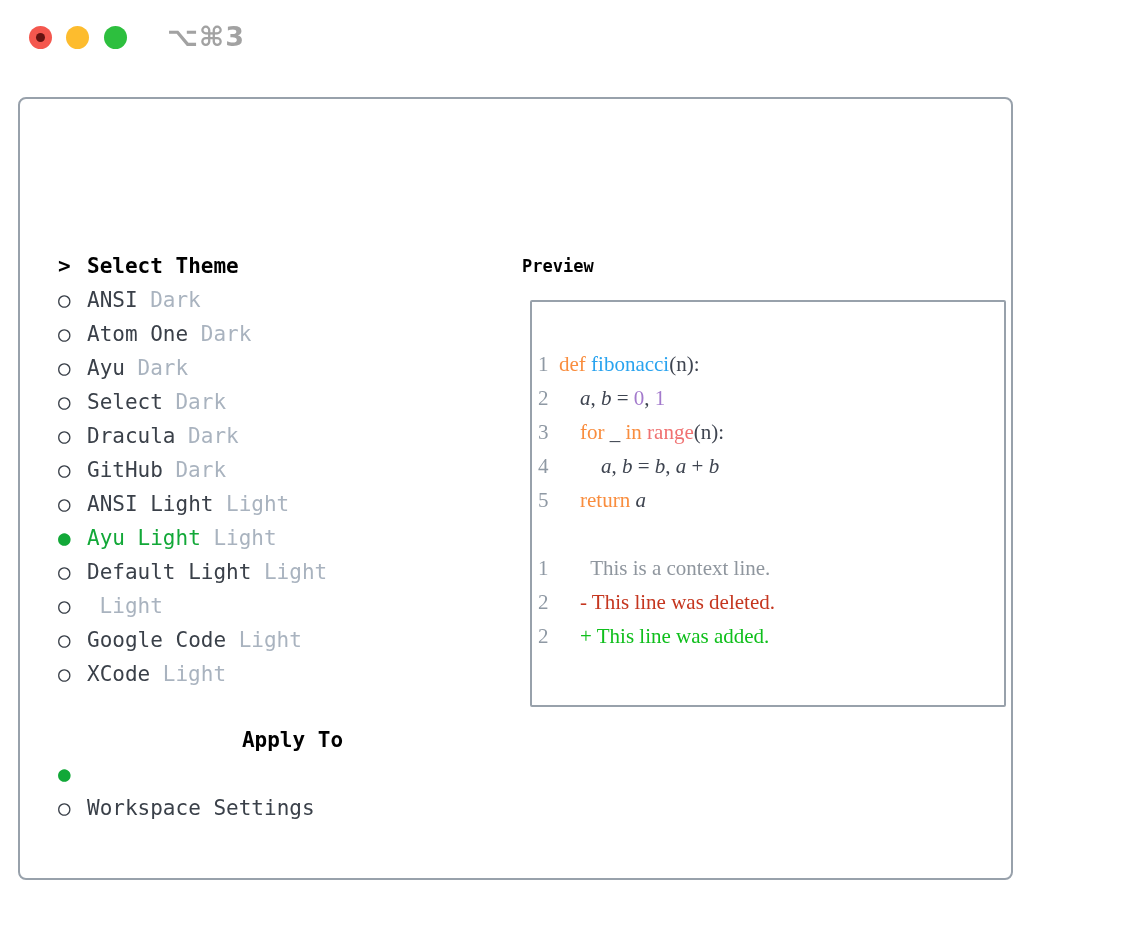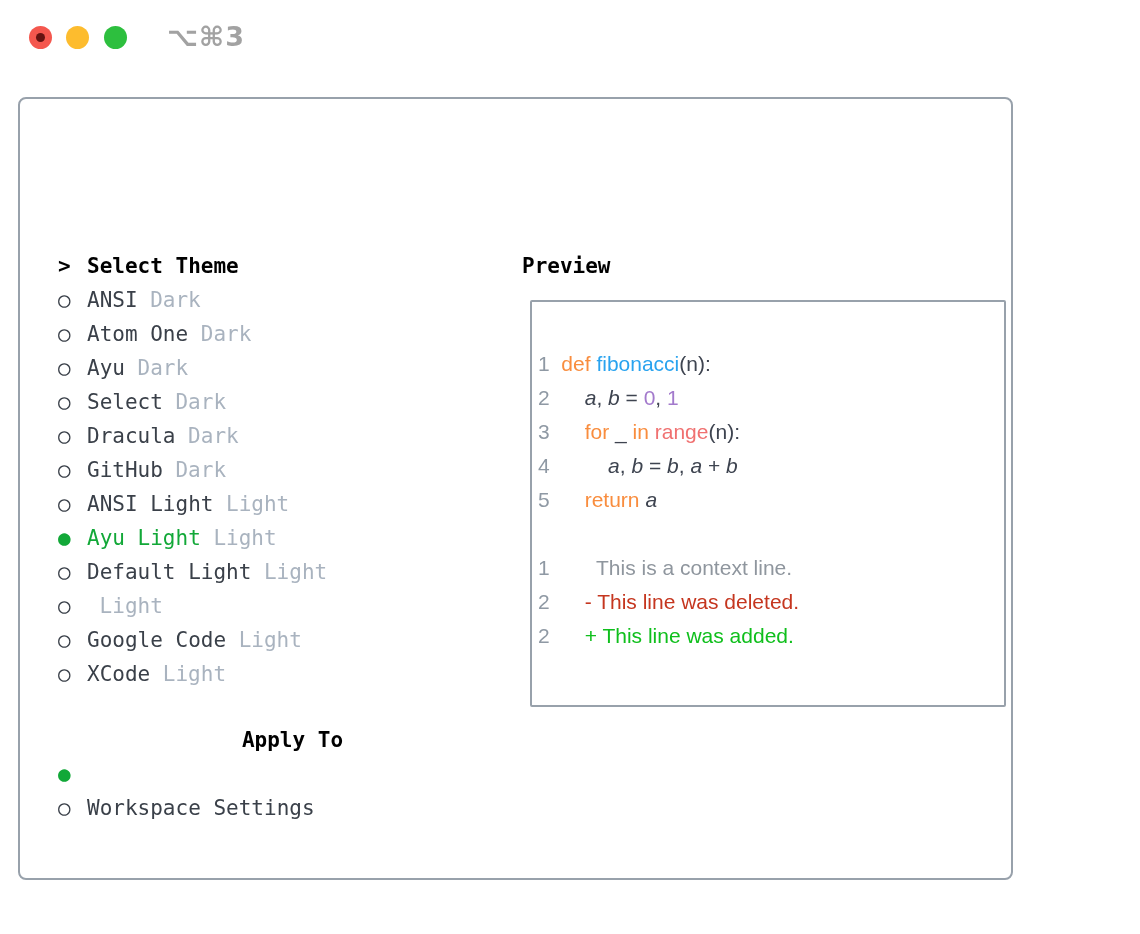--- a/index.html
+++ b/index.html
@@ -52,30 +52,30 @@
   .suffix{color:var(--ui-muted,#a9b3bf);margin-left:12.6px;}
   .apply-header{margin-top:32px;justify-content:center;}
   .hint{
     margin-top:32px;width:412px;
     font-size:21px;line-height:34px;color:var(--ui-muted,#a9b3bf);
     white-space:normal;
   }
   
   .preview-title{
     position:absolute;left:502px;top:150px;height:34px;line-height:34px;
-    font-size:21px;font-weight:bold;color:var(--ui-heading,#000);
+    font-size:17px;font-weight:bold;color:var(--ui-heading,#000);
   }
   .preview-box{
     position:absolute;left:510px;top:201px;width:476px;height:407px;
     border:2px solid var(--ui-border,#98a1ab);
     box-sizing:border-box;border-radius:2px;background:#fff;overflow:hidden;
   }
   .code{
     margin:0;padding:45px 0 0 6px;
-    font-family:Liberation Sans, sans-serif;
+    font-family:Liberation Serif, serif;
     font-size:21px;line-height:34px;white-space:pre;
   }
   .code-line{height:34px;}
   
   .c-ln{color:var(--syn-ln,#8f99a4);}
   .c-d{color:var(--syn-d,#3e4450);}
   .c-k{color:var(--syn-k,#f98d3e);}
   .c-f{color:var(--syn-f,#29a3ef);}
   .c-n{color:var(--syn-n,#a37acc);}
   .c-r{color:var(--syn-r,#f07171);}

